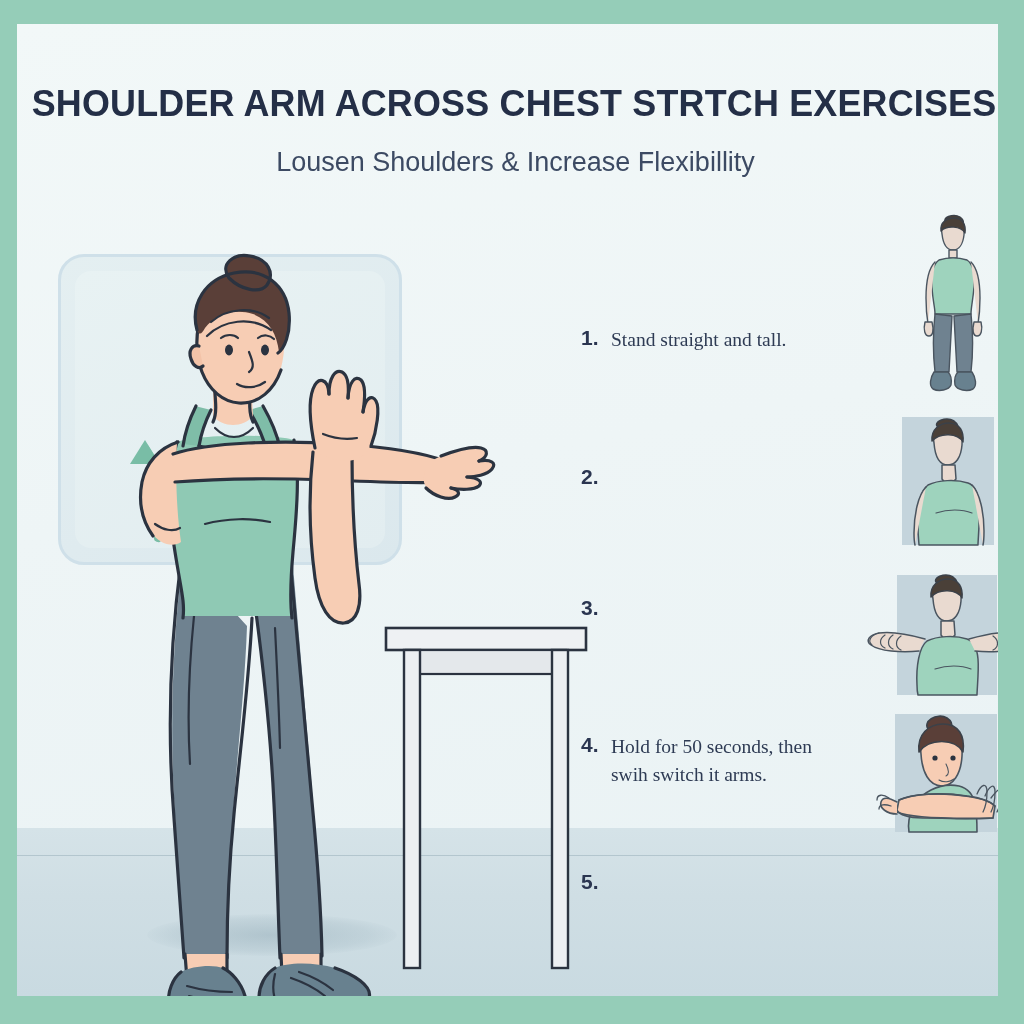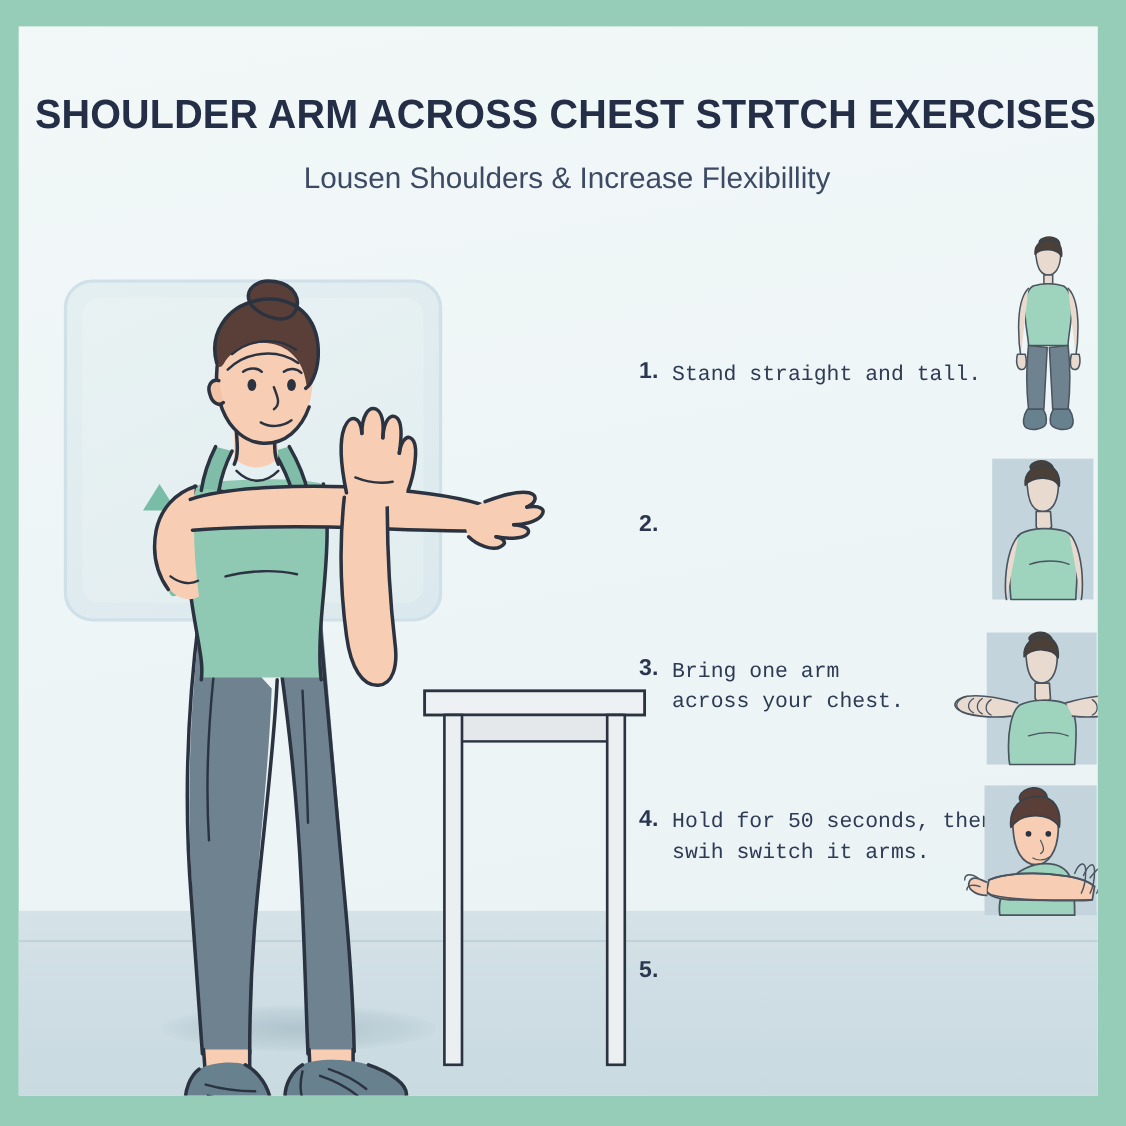--- a/index.html
+++ b/index.html
@@ -77,21 +77,21 @@
   
   .steps{position:absolute;left:564px;top:276px;width:330px;}
   .step{position:relative;display:flex;align-items:flex-start;}
   .step-num{
     font-size:21px;font-weight:700;color:#2a3550;
     width:30px;flex:0 0 30px;
     font-family:"Liberation Sans Narrow","Liberation Sans",sans-serif;
   }
   .step-text{
     font-size:19.5px;line-height:28px;color:#2e3b54;
-    font-family:Liberation Mono, monospace;
+    font-family:Liberation Serif, serif;
     white-space:pre-line;
   }
   .s1{position:absolute;top:26px;left:0;}
   .s2{position:absolute;top:165px;left:0;}
   .s3{position:absolute;top:296px;left:0;}
   .s4{position:absolute;top:433px;left:0;}
   .s5{position:absolute;top:570px;left:0;}
   
   .thumb{position:absolute;}
   .thumb .panel{
@@ -254,22 +254,20 @@
         <span class="step-num">1.</span>
         <span class="step-text">Stand straight and tall.</span>
       </div>
 
       <div class="step s2">
         <span class="step-num">2.</span>
       </div>
 
       <div class="step s3">
         <span class="step-num">3.</span>
-        <span class="step-text">Bring one arm
-across your chest.</span>
       </div>
 
       <div class="step s4">
         <span class="step-num">4.</span>
         <span class="step-text">Hold for 50 seconds, then
 swih switch it arms.</span>
       </div>
 
       <div class="step s5">
         <span class="step-num">5.</span>

